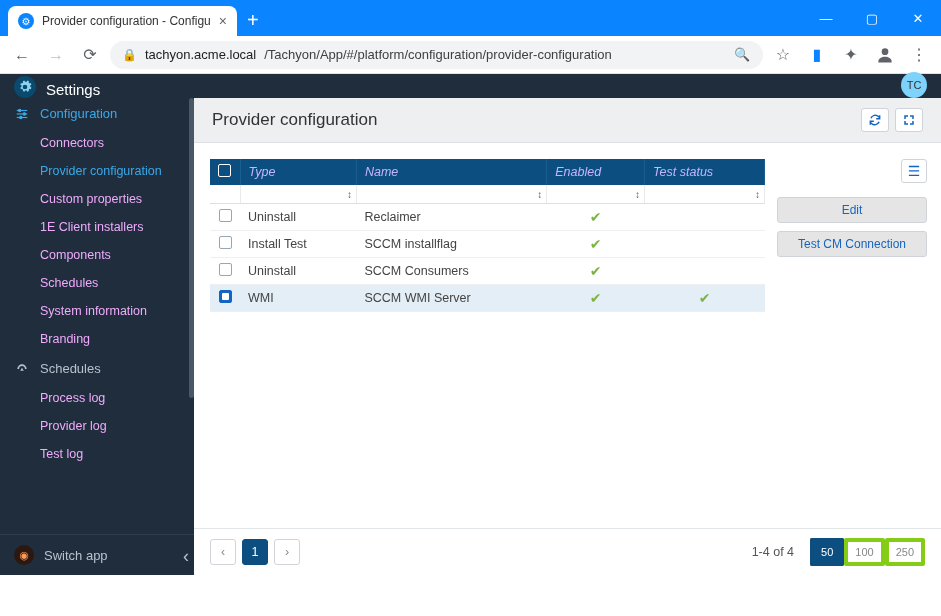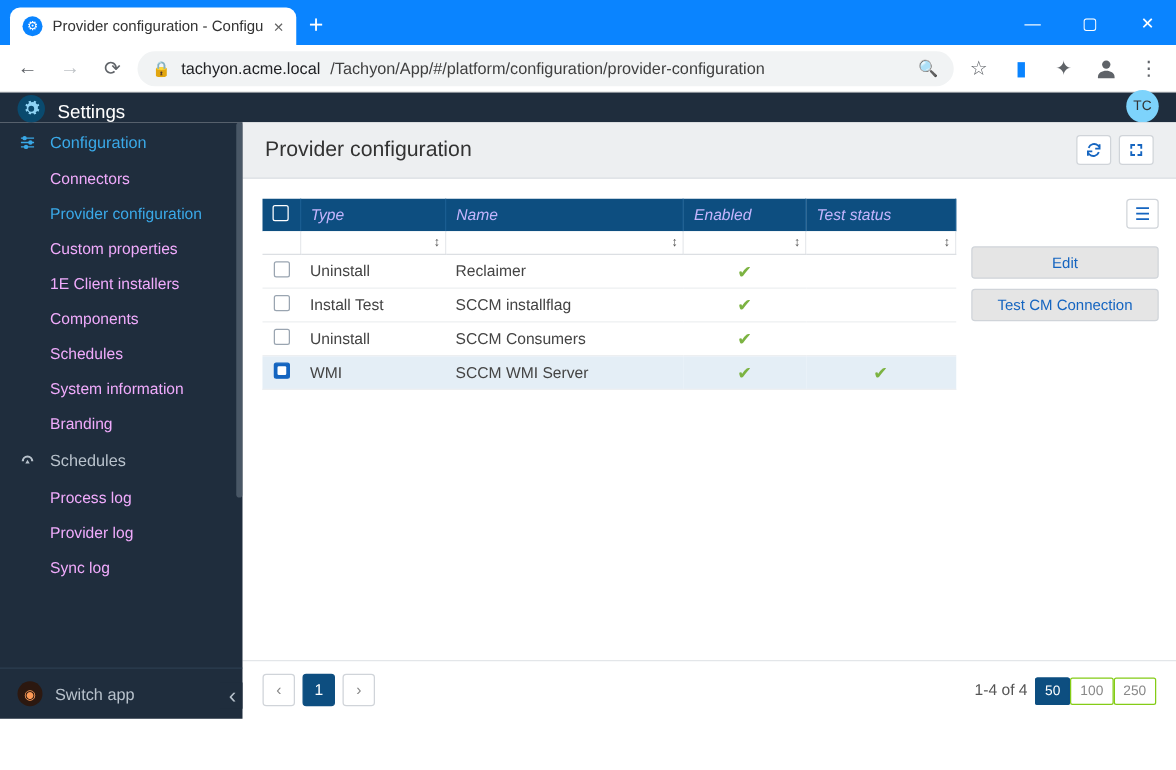--- a/index.html
+++ b/index.html
@@ -50,22 +50,22 @@
 tbody td:first-child { text-align:center; }
 .chk { width:13px; height:13px; border:1px solid #9aa5b1; border-radius:2px; display:inline-block; background:#fff; }
 .chk.hdr { border-color:#fff; background:transparent; }
 .chk.on { background:#1565c0; border-color:#1565c0; position:relative; }
 .chk.on::after { content:""; position:absolute; inset:2px; background:#fff; border-radius:1px; }
 .check { color:#7cb342; font-size:14px; text-align:center; display:block;}
 .sort { font-size:10px; color:#555; letter-spacing:-2px; }
 .pager { border-top:1px solid #e3e6e9; padding:10px 16px; display:flex; align-items:center; gap:6px; font-size:12.5px; color:#555; }
 .pgbtn { width:26px; height:26px; border:1px solid #d0d4d9; border-radius:3px; display:flex; align-items:center; justify-content:center; color:#888; background:#fff; }
 .pgbtn.active { background:#0d4e80; color:#fff; border-color:#0d4e80; }
-.pager .info { margin-left:auto; }
-.sizebtn { border:1px solid #84cc16; padding:4px 7px; font-size:11px; border-radius:2px; color:#888; }
+.pager .info { margin-left:auto; margin-right:10px; }
+.sizebtn { border:4px solid #84cc16; padding:4px 7px; font-size:11px; border-radius:2px; color:#888; }
 .sizebtn.active { background:#0d4e80; color:#fff; border-color:#0d4e80; }
 svg { display:block; }
 </style>
 </head>
 <body>
 
 <div class="titlebar">
   <div class="tab">
     <span class="tab-icon">⚙</span>
     <span>Provider configuration - Configu</span>
@@ -141,21 +141,21 @@
       <span class="gicon">
         <svg width="14" height="14" viewBox="0 0 24 24" fill="#b8c2cc">
             <path d="M12 4a8 8 0 00-8 8h3a5 5 0 0110 0h3a8 8 0 00-8-8zm0 6l3 5h-6z"></path>
           </svg>
       </span>
       <span>Schedules</span>
     </div>
     <div id="monitoring-items">
         <div class="sideitem">Process log</div>
         <div class="sideitem">Provider log</div>
-        <div class="sideitem">Sync log</div>
+        <div class="sideitem">Test log</div>
       </div>
     <div class="switchapp">
       <span class="sicon">◉</span>
       <span>Switch app</span>
     </div>
     <div class="collapse">‹</div>
   </div>
 
   <div class="content">
     <div class="pageheader">

